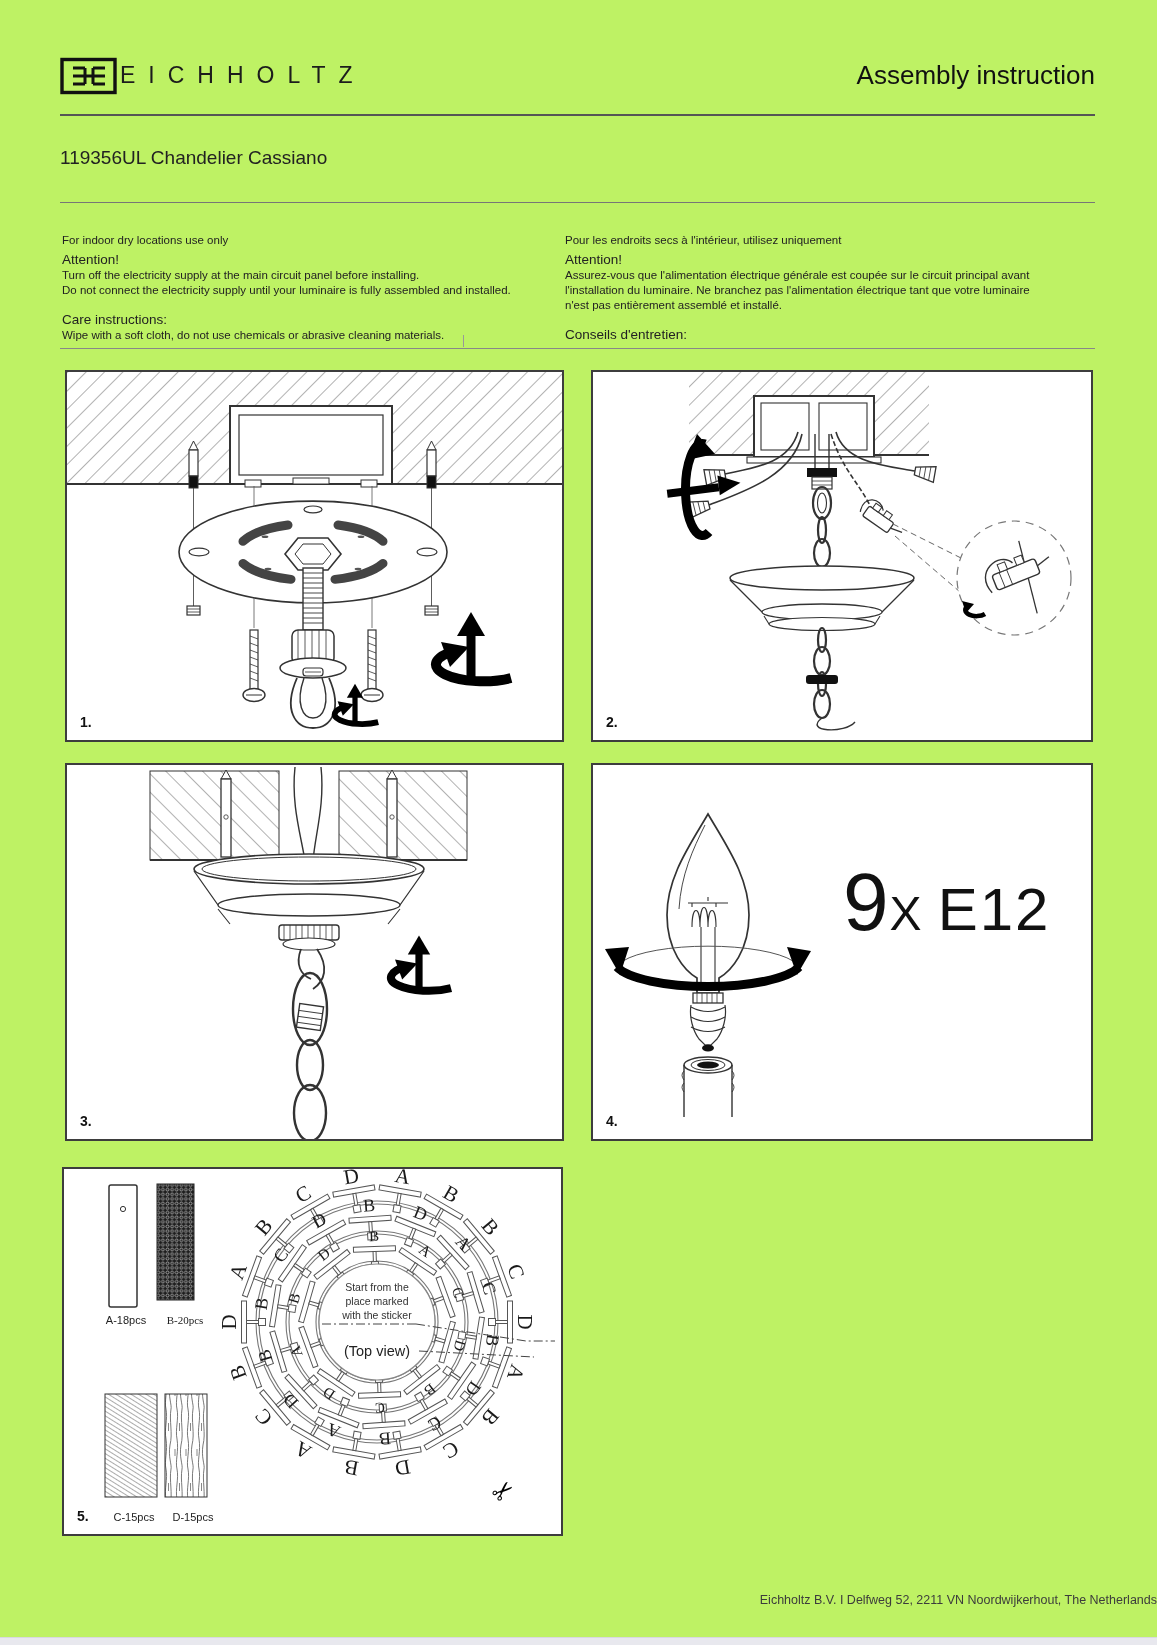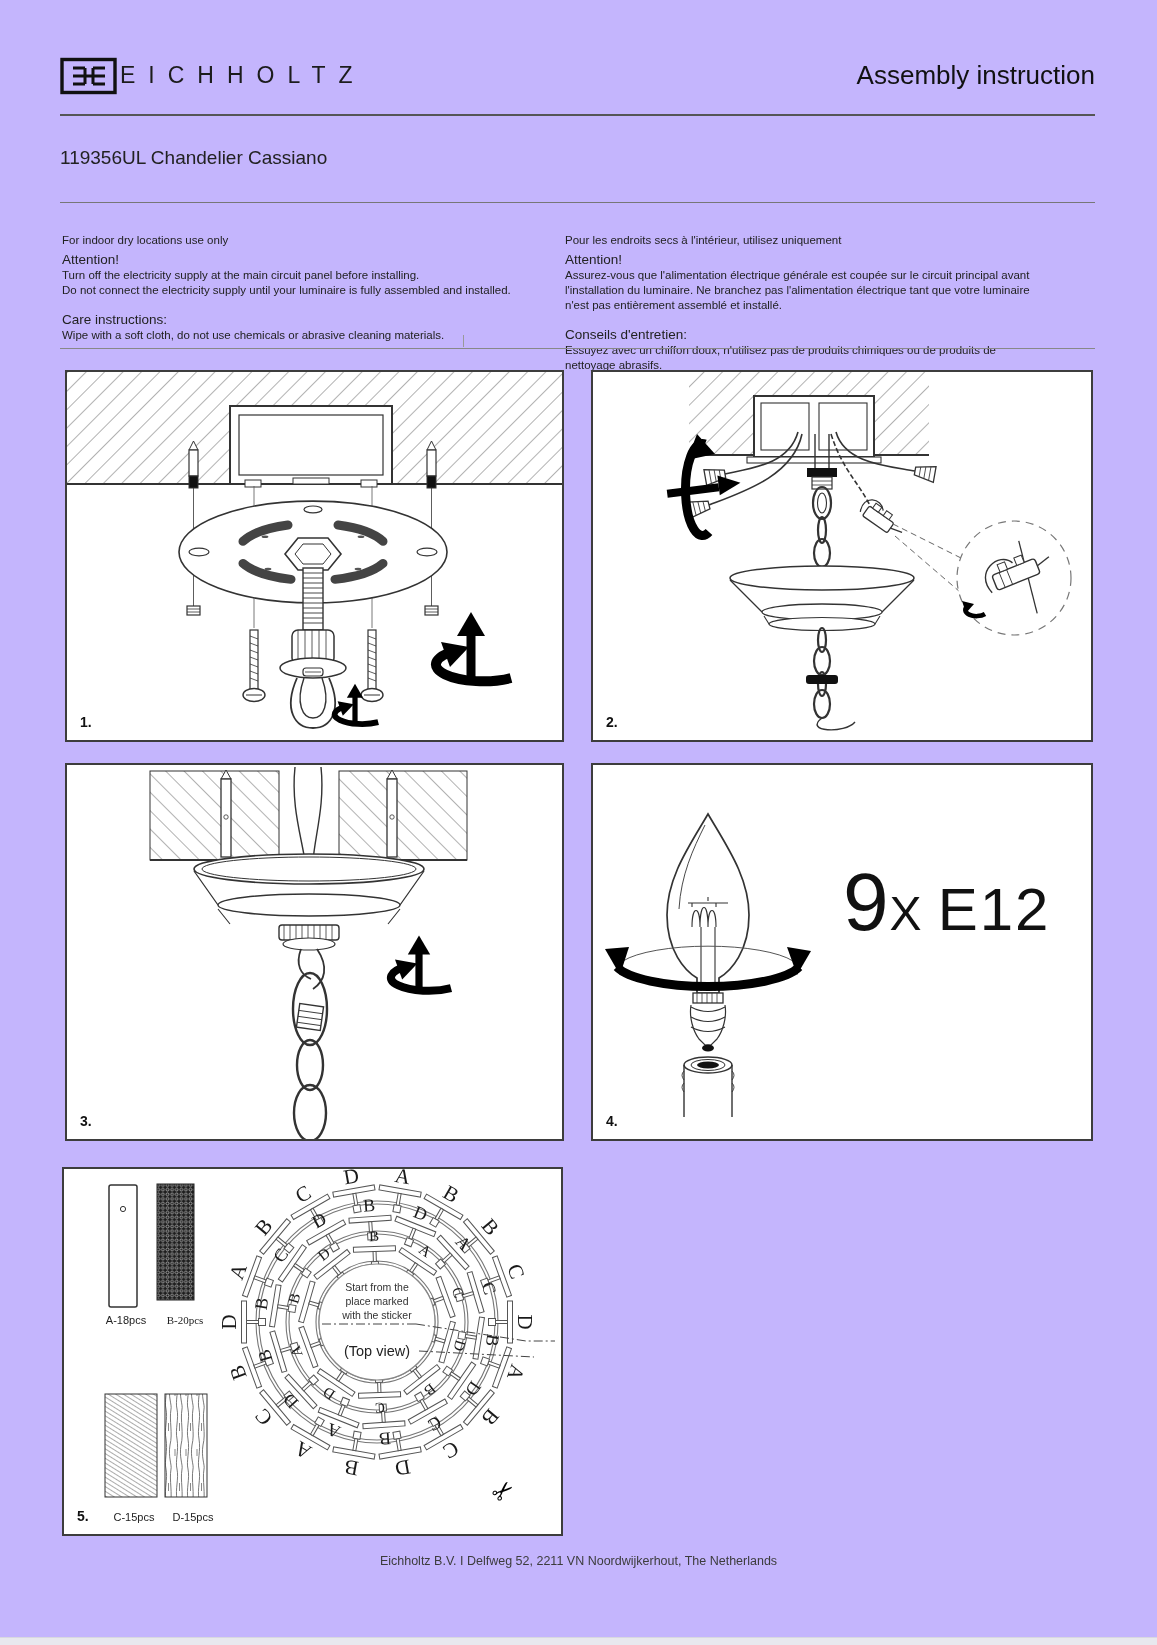--- a/index.html
+++ b/index.html
@@ -1,18 +1,18 @@
 <!DOCTYPE html>
 <html><head>
 <meta charset="utf-8">
 <style>
   * { margin:0; padding:0; box-sizing:border-box; }
   html,body { background:#fff; }
   body { font-family:"Liberation Sans", sans-serif; color:#222; }
-  #page { position:relative; width:1157px; height:1645px; background:#c4b5fd; overflow:hidden; }
+  #page { position:relative; width:1157px; height:1645px; background:#bef264; overflow:hidden; }
   .abs { position:absolute; }
 
   
   #brand-text { left:120px; top:62px; font-size:23px; letter-spacing:13px; color:#1c1c1c; font-weight:400; }
   #doc-title { right:62px; top:60px; font-size:26px; color:#111; }
   .rule { background:#555; height:2px; }
   #rule1 { left:60px; top:114px; width:1035px; }
   #rule2 { left:60px; top:202px; width:1035px; height:1px; background:#777; }
   #rule3 { left:60px; top:348px; width:1035px; height:1px; background:#888; }
   #tickmark { left:463px; top:335px; width:1px; height:12px; background:#999; }
@@ -44,21 +44,21 @@
   #bulb-spec .base { font-size:60px; margin-left:16px; letter-spacing:2px; }
 
   
   .part-label { position:absolute; font-size:11px; color:#222; text-align:center; width:70px; }
   #label-a { left:27px; top:145px; }
   #label-b { left:86px; top:145px;font-family:Liberation Serif, serif; }
   #label-c { left:35px; top:342px; }
   #label-d { left:94px; top:342px; }
 
   
-  .footer-line { left:0; width:100%; text-align:center; font-size:12.5px; color:#3c3c3c; }
+  .footer-line { left:0; width:100%; text-align:right; font-size:12.5px; color:#3c3c3c;margin-top:39px; }
   #footer1 { top:1554px; }
   #footer2 { top:1580px; }
   #bottom-strip { left:0; top:1637px; width:100%; height:8px; background:#e8e8ee; border-top:1px solid #d8d8e0; }
 </style>
 </head>
 <body>
 
 <svg width="0" height="0" style="position:absolute">
   <defs>
     <pattern id="hatchA" patternUnits="userSpaceOnUse" width="13" height="13" patternTransform="rotate(45)">
@@ -104,22 +104,20 @@
     <div class="nhead care-head">Care instructions:</div>
     <div class="nbody">Wipe with a soft cloth, do not use chemicals or abrasive cleaning materials.</div>
   </div>
   <div class="abs notice-col" id="col-fr">
     <div class="usage">Pour les endroits secs à l'intérieur, utilisez uniquement</div>
     <div class="nhead">Attention!</div>
     <div class="nbody">Assurez-vous que l'alimentation électrique générale est coupée sur le circuit principal avant
 l'installation du luminaire. Ne branchez pas l'alimentation électrique tant que votre luminaire
 n'est pas entièrement assemblé et installé.</div>
     <div class="nhead care-head">Conseils d'entretien:</div>
-    <div class="nbody">Essuyez avec un chiffon doux, n'utilisez pas de produits chimiques ou de produits de
-nettoyage abrasifs.</div>
   </div>
   <div class="abs" id="tickmark"></div>
   <div class="abs rule" id="rule3"></div>
 
   <div class="panel" id="panel1">
     <svg class="art" width="495" height="368" viewBox="0 0 495 368">
       <g>
         <rect x="0" y="0" width="495" height="112" fill="url(#hatchA)"></rect>
         <line x1="0" y1="112" x2="495" y2="112" stroke="#333" stroke-width="1.8"></line>
       </g>

